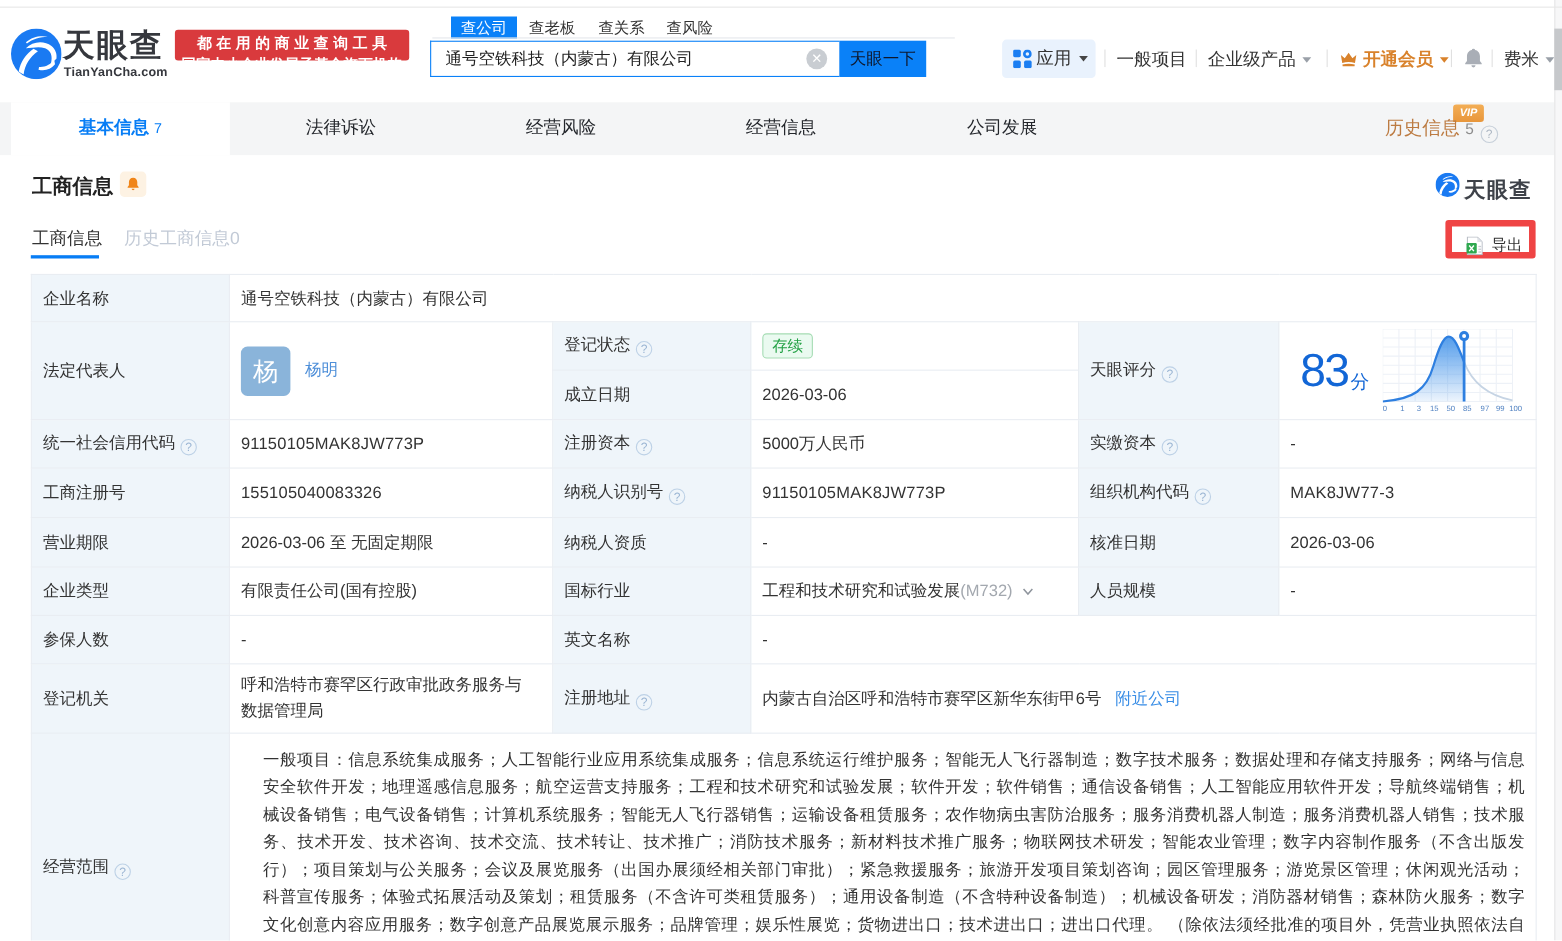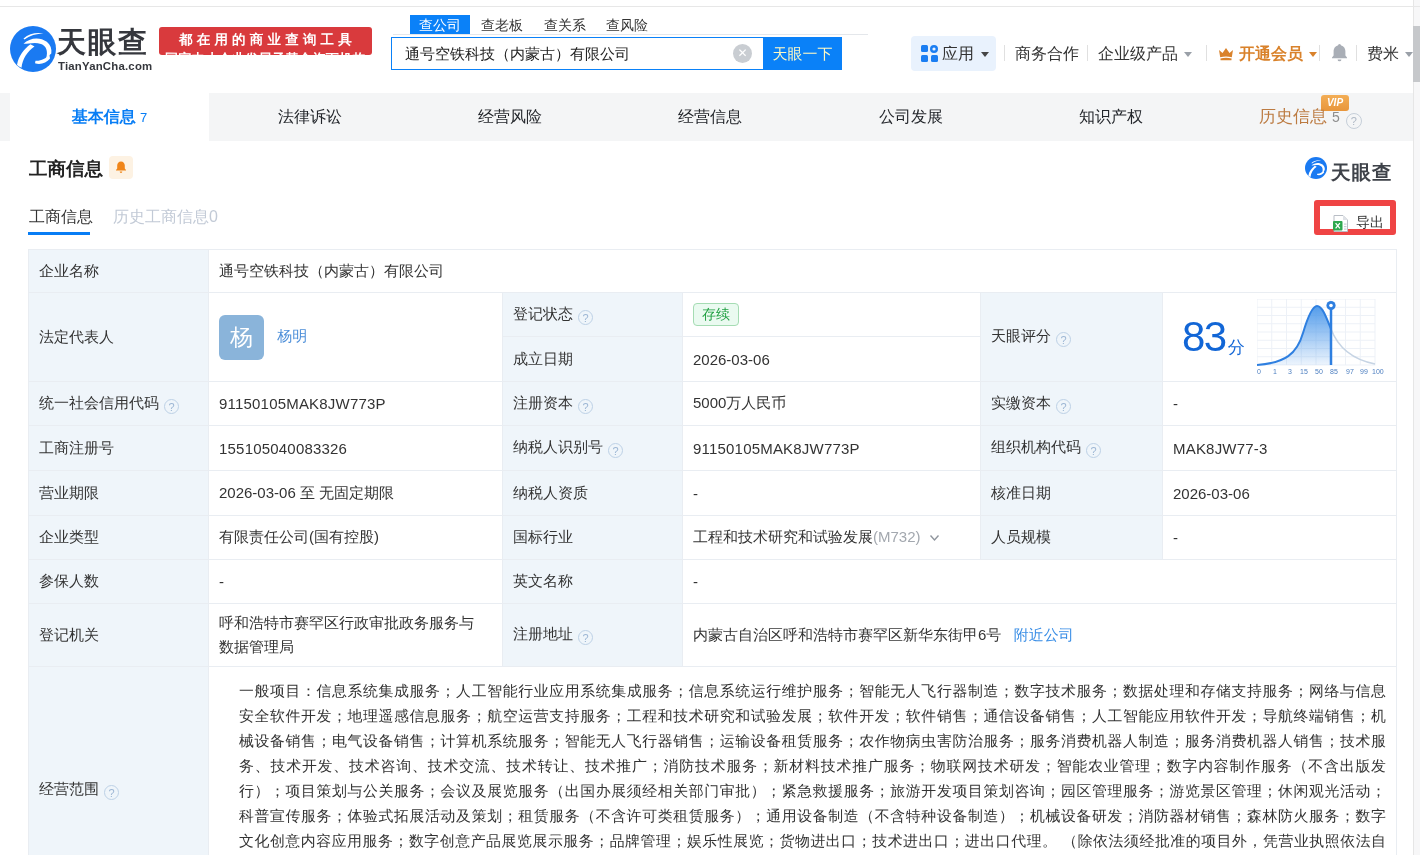--- a/index.html
+++ b/index.html
@@ -18,21 +18,21 @@
 
 #stabs { position:absolute; left:393px; top:15px; font-size:14px;padding-left:17px; }
 #stabs .t { display:inline-block; line-height:20px; color:#333; }
 #stabs .t.on { background:#0a81f8; color:#fff; padding:0 9px; }
 #sline { position:absolute; left:393px; top:34px; width:475px; height:1px; background:#e4e7eb; }
 #sinput { position:absolute; left:391px; top:37px; width:372px; height:33px; border:1px solid #0a81f8;
   border-right:none; font-size:15px; color:#222; line-height:31px; padding-left:13px; background:#fff;}
 #sclear { position:absolute; left:733px; top:44px; width:19px; height:19px; border-radius:50%;
   background:#c9cdd2; color:#fff; font-size:12px; text-align:center; line-height:19px; }
 #sbtn { position:absolute; left:763px; top:37px; width:79px; height:33px; background:#0a81f8;
-  color:#fef9c3; font-size:15px; text-align:center; line-height:33px; }
+  color:#0f172a; font-size:15px; text-align:center; line-height:33px; }
 
 .rm { position:absolute; top:44px; font-size:16px; color:#333; white-space:nowrap; }
 #appchip { position:absolute; left:911px; top:36px; width:85px; height:35px; background:#e9f2fd;
   border-radius:4px; font-size:16px; color:#333; line-height:35px; padding-left:31px; white-space:nowrap; }
 
 #mtabs { position:absolute; left:0; top:93px; width:1420px; height:48px; background:#f4f5f6; }
 #mtabs .mt { position:absolute; top:0; height:48px; line-height:48px; text-align:center; width:200px;
   font-size:16px; color:#23262b; }
 #mtabs .mt.on { background:#fff; color:#077df5; font-weight:bold; left:10px; width:199px; }
 
@@ -82,21 +82,21 @@
 
   <div id="appchip">应用<span class="caret" style="margin-left:7px"></span>
     <svg class="abs" style="left:10px;top:9px" width="17" height="17" viewBox="0 0 17 17">
       <rect x="0" y="0" width="7" height="7" rx="1.5" fill="#1b7ef2"></rect>
       <circle cx="13" cy="4" r="2.8" fill="none" stroke="#1b7ef2" stroke-width="2.4"></circle>
       <rect x="0" y="10" width="7" height="7" rx="1.5" fill="#1b7ef2"></rect>
       <rect x="10" y="10" width="7" height="7" rx="1.5" fill="#1b7ef2"></rect>
     </svg>
   </div>
   <div class="sep" style="left:1004px"></div>
-  <div class="rm" style="left:1015px">商务合作</div>
+  <div class="rm" style="left:1015px">一般项目</div>
   <div class="sep" style="left:1087px"></div>
   <div class="rm" style="left:1098px">企业级产品<span class="caret gray"></span></div>
   <div class="sep" style="left:1206px"></div>
   <div class="rm" style="left:1217px;color:#d9822b;font-weight:bold">
     <svg width="18" height="15" viewBox="0 0 18 15" style="vertical-align:-2px;margin-right:4px">
       <path d="M2,4 L5.5,7 L9,2 L12.5,7 L16,4 L14.8,11.2 Q9,9.6 3.2,11.2 Z" fill="#d9822b"></path>
           <path d="M3.4,12.6 Q9,11.1 14.6,12.6 L14.4,14.2 L3.6,14.2 Z" fill="#d9822b"></path>
     </svg>开通会员<span class="caret orange"></span></div>
   <div class="sep" style="left:1319px"></div>
   <svg class="abs" style="left:1330px;top:44px" width="19" height="19" viewBox="0 0 19 19">
@@ -106,21 +106,20 @@
   </svg>
   <div class="sep" style="left:1356px"></div>
   <div class="rm" style="left:1367px">费米<span class="caret gray"></span></div>
 </div>
 <div id="mtabs">
   <div class="mt on">基本信息 <span style="font-size:13px;font-weight:normal">7</span></div>
   <div class="mt" style="left:210px">法律诉讼</div>
   <div class="mt" style="left:410px">经营风险</div>
   <div class="mt" style="left:610px">经营信息</div>
   <div class="mt" style="left:811px">公司发展</div>
-  <div class="mt" style="left:1011px">知识产权</div>
   <div class="abs" style="left:1321px;top:2px;width:28px;height:16px;background:linear-gradient(180deg,#f3ae56,#e8963b);border-radius:3px 3px 3px 0;color:#fff;font-size:10px;font-weight:bold;text-align:center;line-height:16px;font-style:italic">VIP</div>
   <div class="abs" style="left:1259px;top:0;height:48px;line-height:48px;font-size:17px;color:#bc7b42;white-space:nowrap">历史信息<span style="font-size:14px;color:#8d8d8d;margin-left:5px">5</span><span class="q" style="margin-left:6px;width:16px;height:16px;line-height:15px">?</span></div>
 </div>
 <div id="sect">
   <div class="abs" style="left:29px;top:159px;font-size:18.5px;font-weight:bold;color:#222;line-height:20px">工商信息</div>
   <div class="abs" style="left:109px;top:156px;width:24px;height:23px;background:#fdf2e3;border-radius:4px">
     <svg style="position:absolute;left:6px;top:5px" width="12" height="13" viewBox="0 0 12 13">
       <path d="M6,0.5 C3.7,0.5 2.2,2.2 2.2,4.5 L2.2,7.5 L1,9 L1,9.6 L11,9.6 L11,9 L9.8,7.5 L9.8,4.5 C9.8,2.2 8.3,0.5 6,0.5 Z" fill="#f08519"></path>
       <path d="M4.7,10.6 a1.3,1.3 0 0 0 2.6,0 Z" fill="#f08519"></path>
     </svg>

